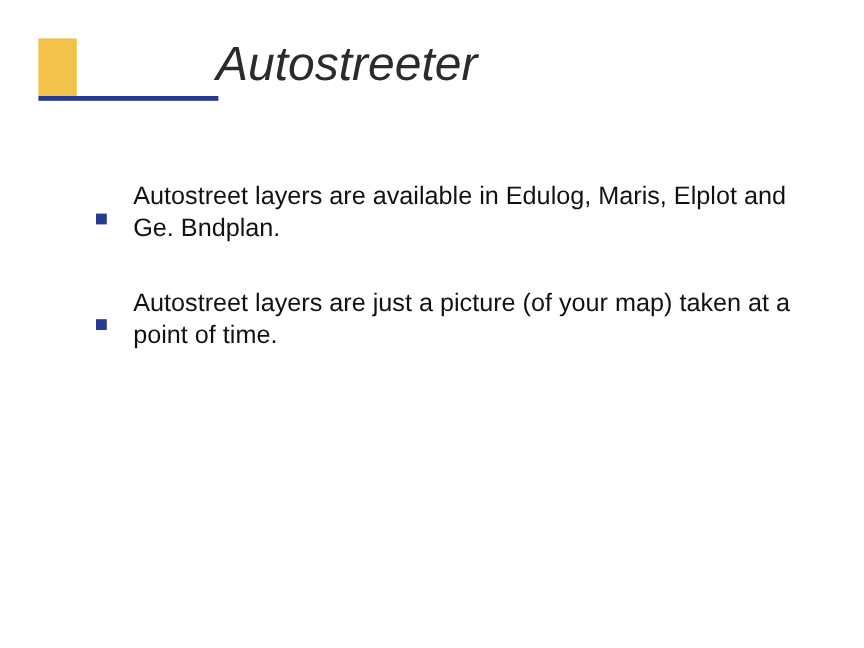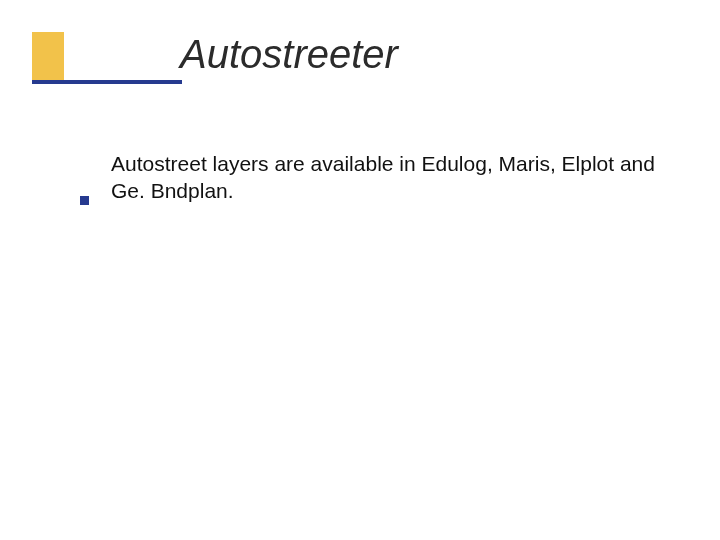--- a/index.html
+++ b/index.html
@@ -47,21 +47,21 @@
     letter-spacing: 0px;
   }
   .body {
     position: absolute;
     top: 150px;
     left: 80px;
     right: 50px;
   }
   .bullet-item {
     display: flex;
-    align-items: flex-end;
+    align-items: center;
     margin-bottom: 34px;
   }
   .bullet-marker {
     flex: 0 0 auto;
     width: 9px;
     height: 9px;
     background: #263a8f;
     margin-top: 10px;
     margin-right: 22px;
   }
@@ -82,16 +82,20 @@
 
   <div class="title">Autostreeter</div>
 
   <div class="body">
 
     <div class="bullet-item">
       <div class="bullet-marker"></div>
       <div class="bullet-text">Autostreet layers are available in Edulog, Maris, Elplot and Ge. Bndplan.</div>
     </div>
 
+    <div class="bullet-item">
+      <div class="bullet-marker"></div>
+      <div class="bullet-text">Autostreet layers are just a picture (of your map) taken at a point of time.</div>
+    </div>
 
 
   </div>
 </div>
 
 </body></html>

